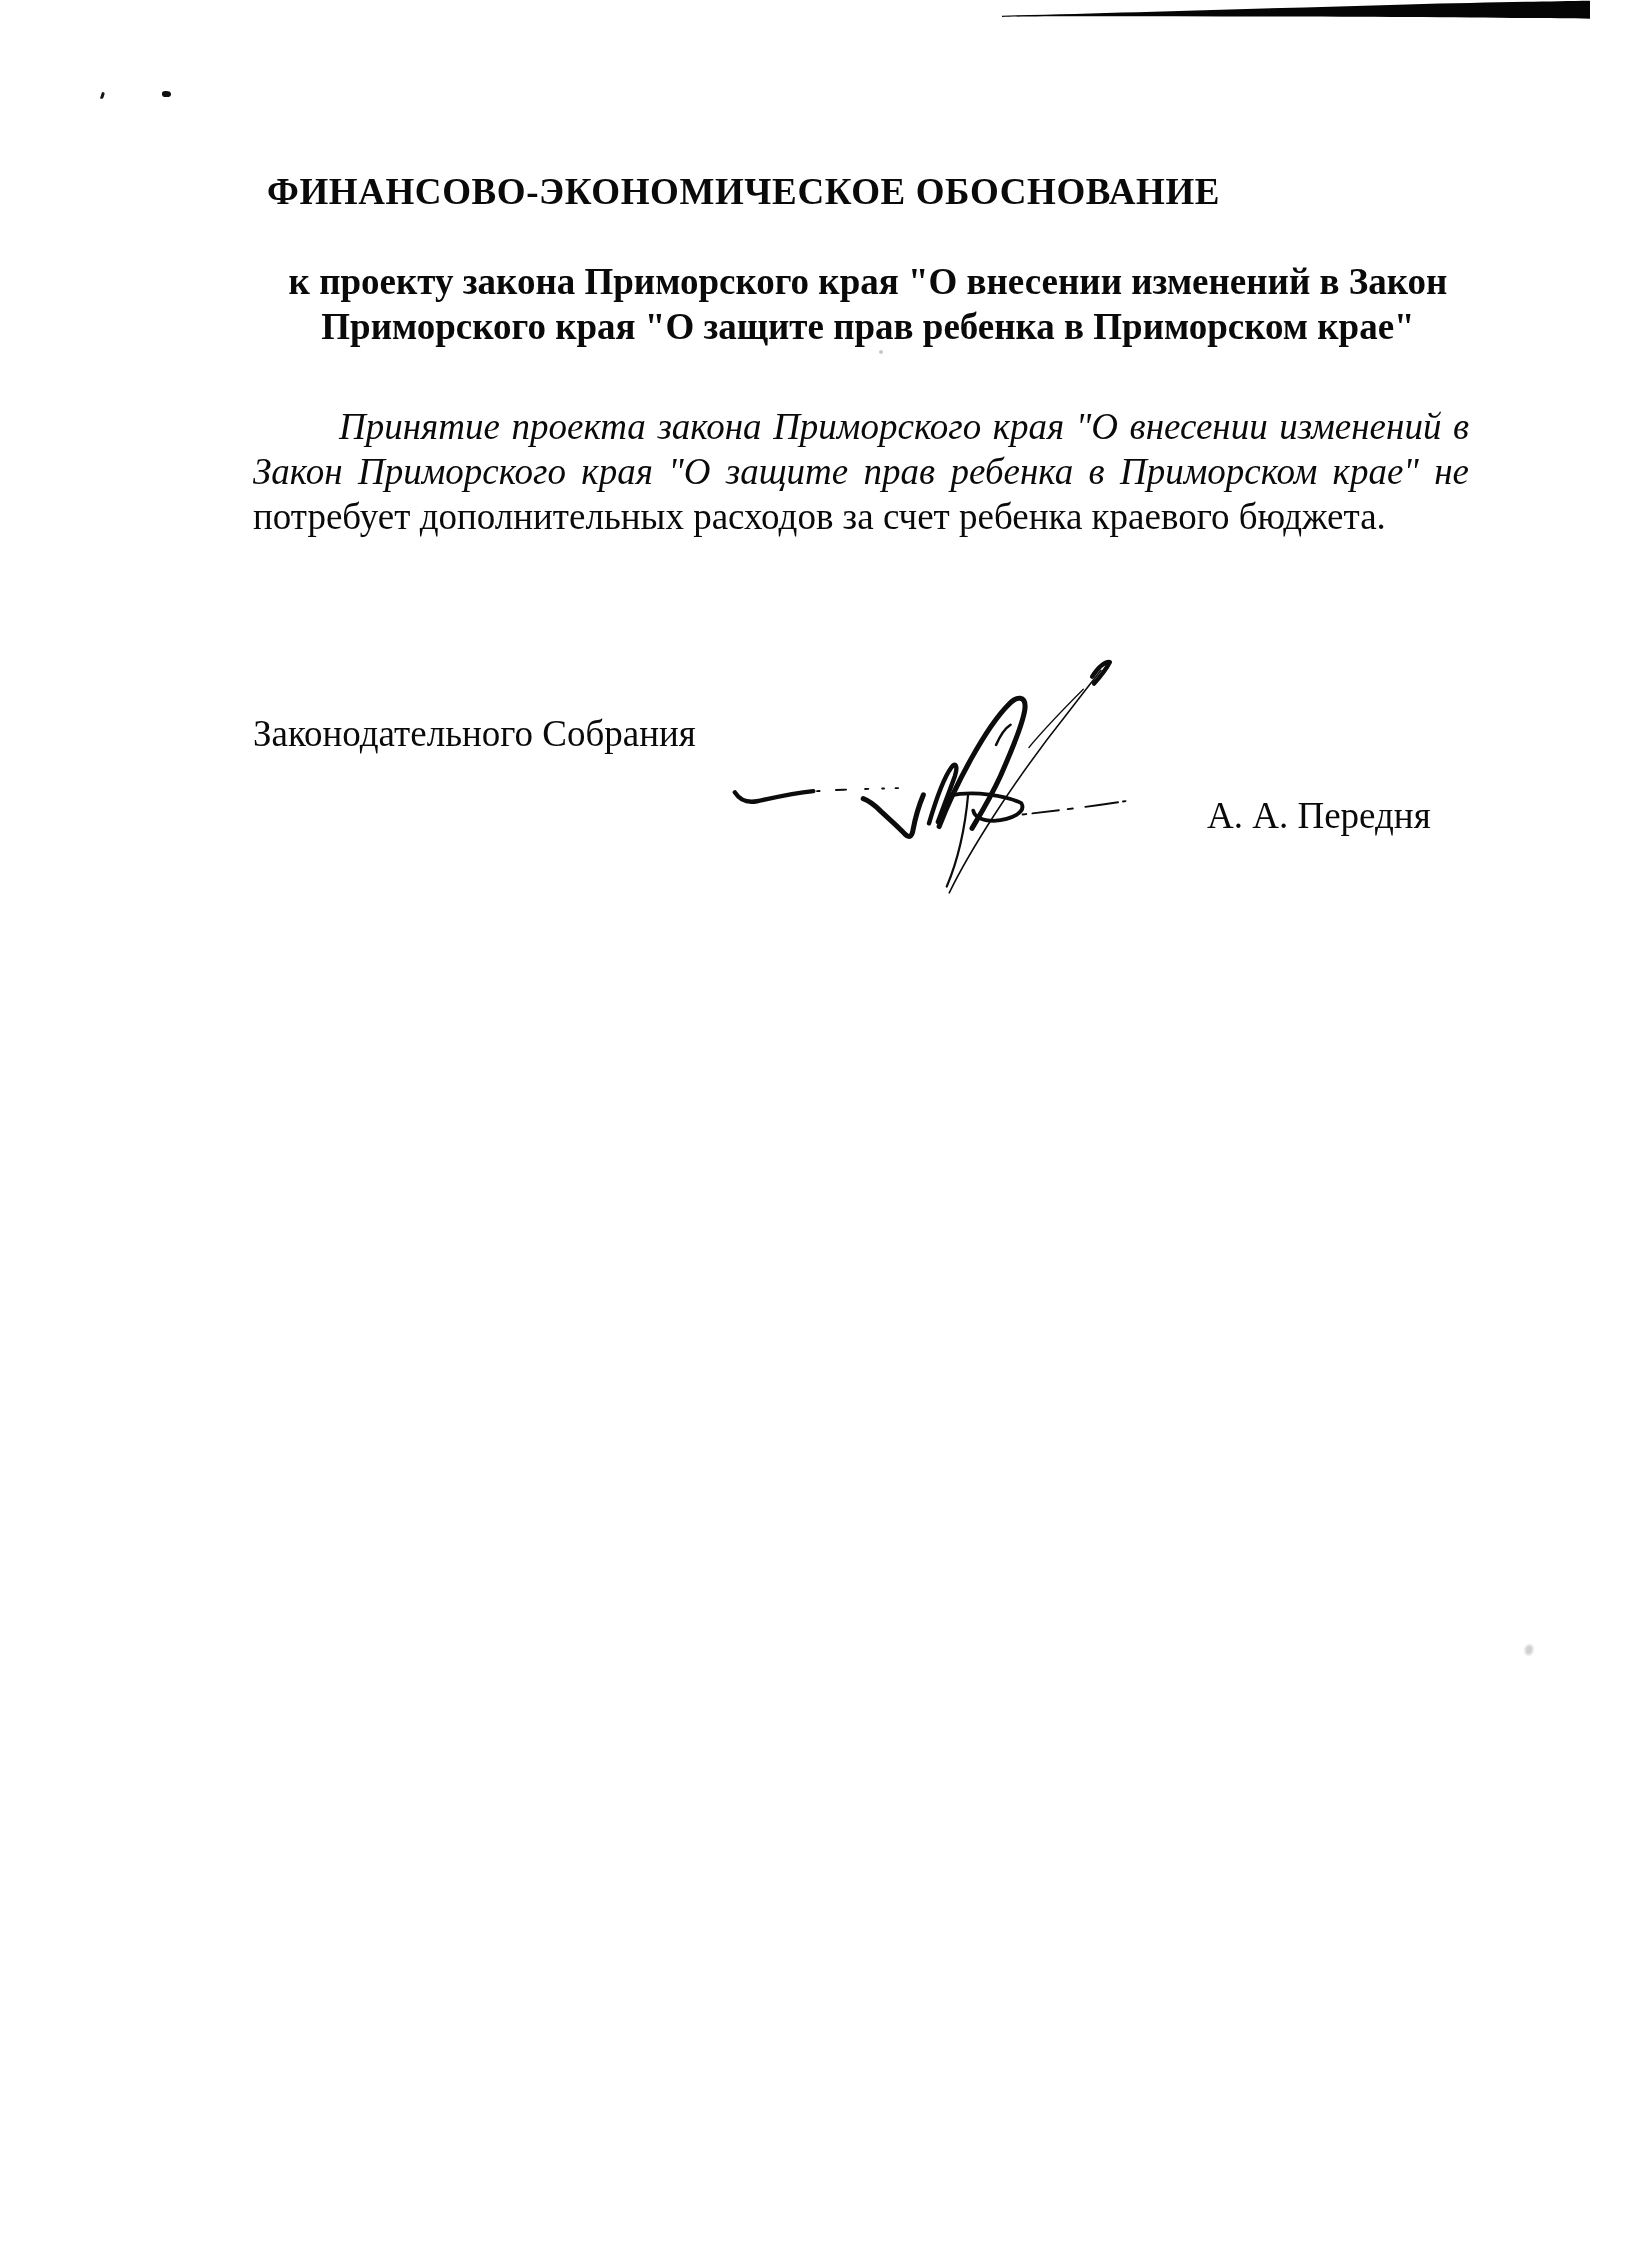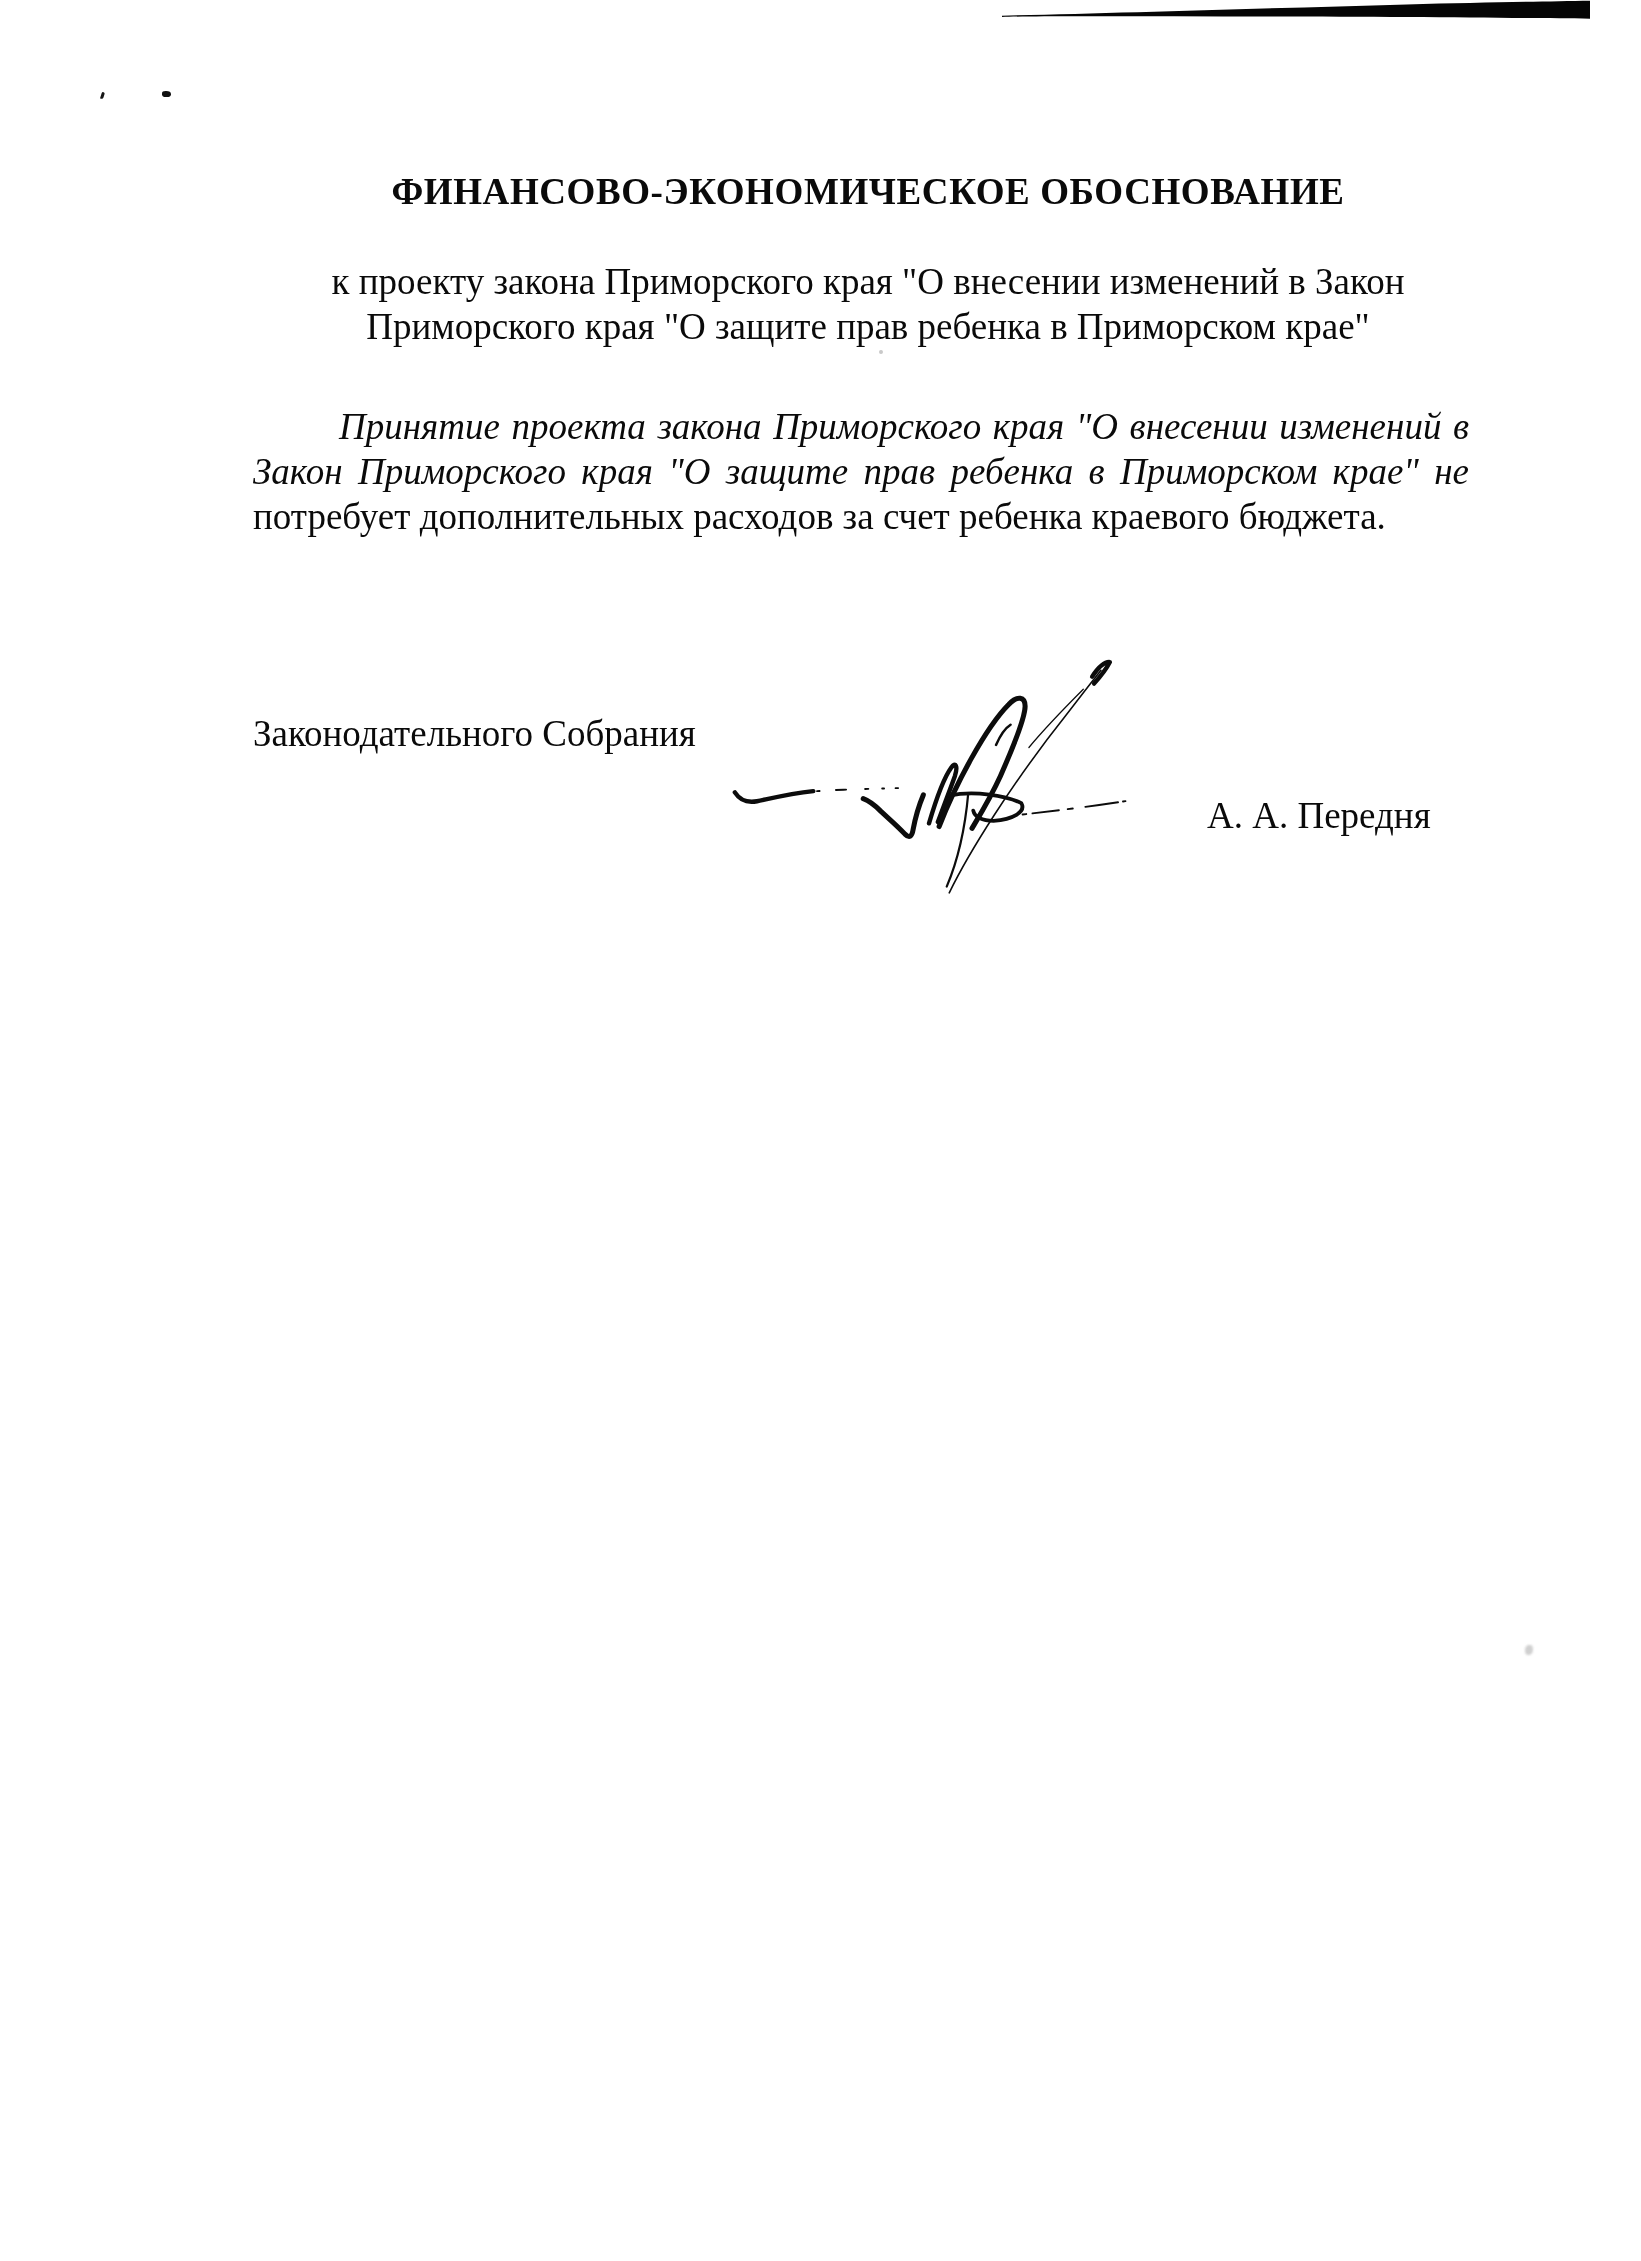--- a/index.html
+++ b/index.html
@@ -27,28 +27,28 @@
   }
   .faint-smudge{
     position:absolute;left:1525px;top:1645px;width:7.6px;height:10px;
     background:#c4c4c4;border-radius:50% 40% 55% 45%;filter:blur(0.9px);opacity:.8;
   }
   
   .doc-title{
     position:absolute;left:253px;top:169px;width:1216px;
     padding-left:14px;box-sizing:border-box;
     font-size:37px;line-height:45px;font-weight:bold;
-    letter-spacing:0.6px;text-align:center;white-space:nowrap;
+    letter-spacing:0.6px;white-space:nowrap;
   }
   .subtitle{
     position:absolute;left:253px;top:259px;width:1216px;
     padding-left:14px;box-sizing:border-box;
     font-size:37px;line-height:45px;text-align:center;
   }
-  .subtitle .line{white-space:nowrap;}
+  .subtitle .line{white-space:nowrap;font-weight:bold;}
   .body-par{
     position:absolute;left:253px;top:404px;width:1216px;
     font-size:37px;line-height:45px;
   }
   .body-par .line-justify{text-align:justify;text-align-last:justify;font-style:italic;}
   .body-par .line-first{text-indent:86px;}
   .body-par .line-last{text-align:left;}
   .sig-labels{
     position:absolute;left:253px;top:711px;
     font-size:37px;line-height:45px;white-space:nowrap;

